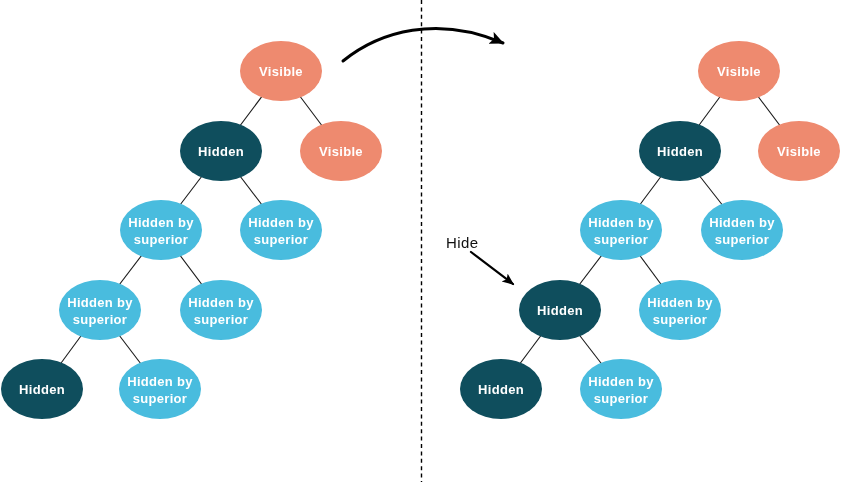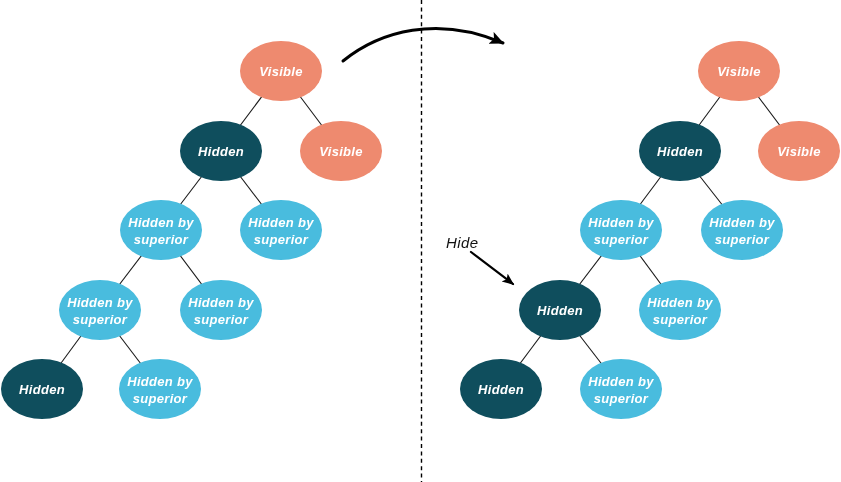--- a/index.html
+++ b/index.html
@@ -7,21 +7,20 @@
     padding: 0;
     background: #ffffff;
     font-family: "Liberation Sans", "DejaVu Sans", sans-serif;
   }
   .canvas {
     position: relative;
     width: 841px;
     height: 482px;
     background: #ffffff;
     overflow: hidden;
-    font-style: italic;
   }
   svg { display: block; }
   .node-label {
     font-family: "Liberation Sans", "DejaVu Sans", sans-serif;
     font-size: 13px;
     font-weight: 600;
     letter-spacing: 0.3px;
   }
   .annotation-label {
     font-family: "Liberation Sans", "DejaVu Sans", sans-serif;

